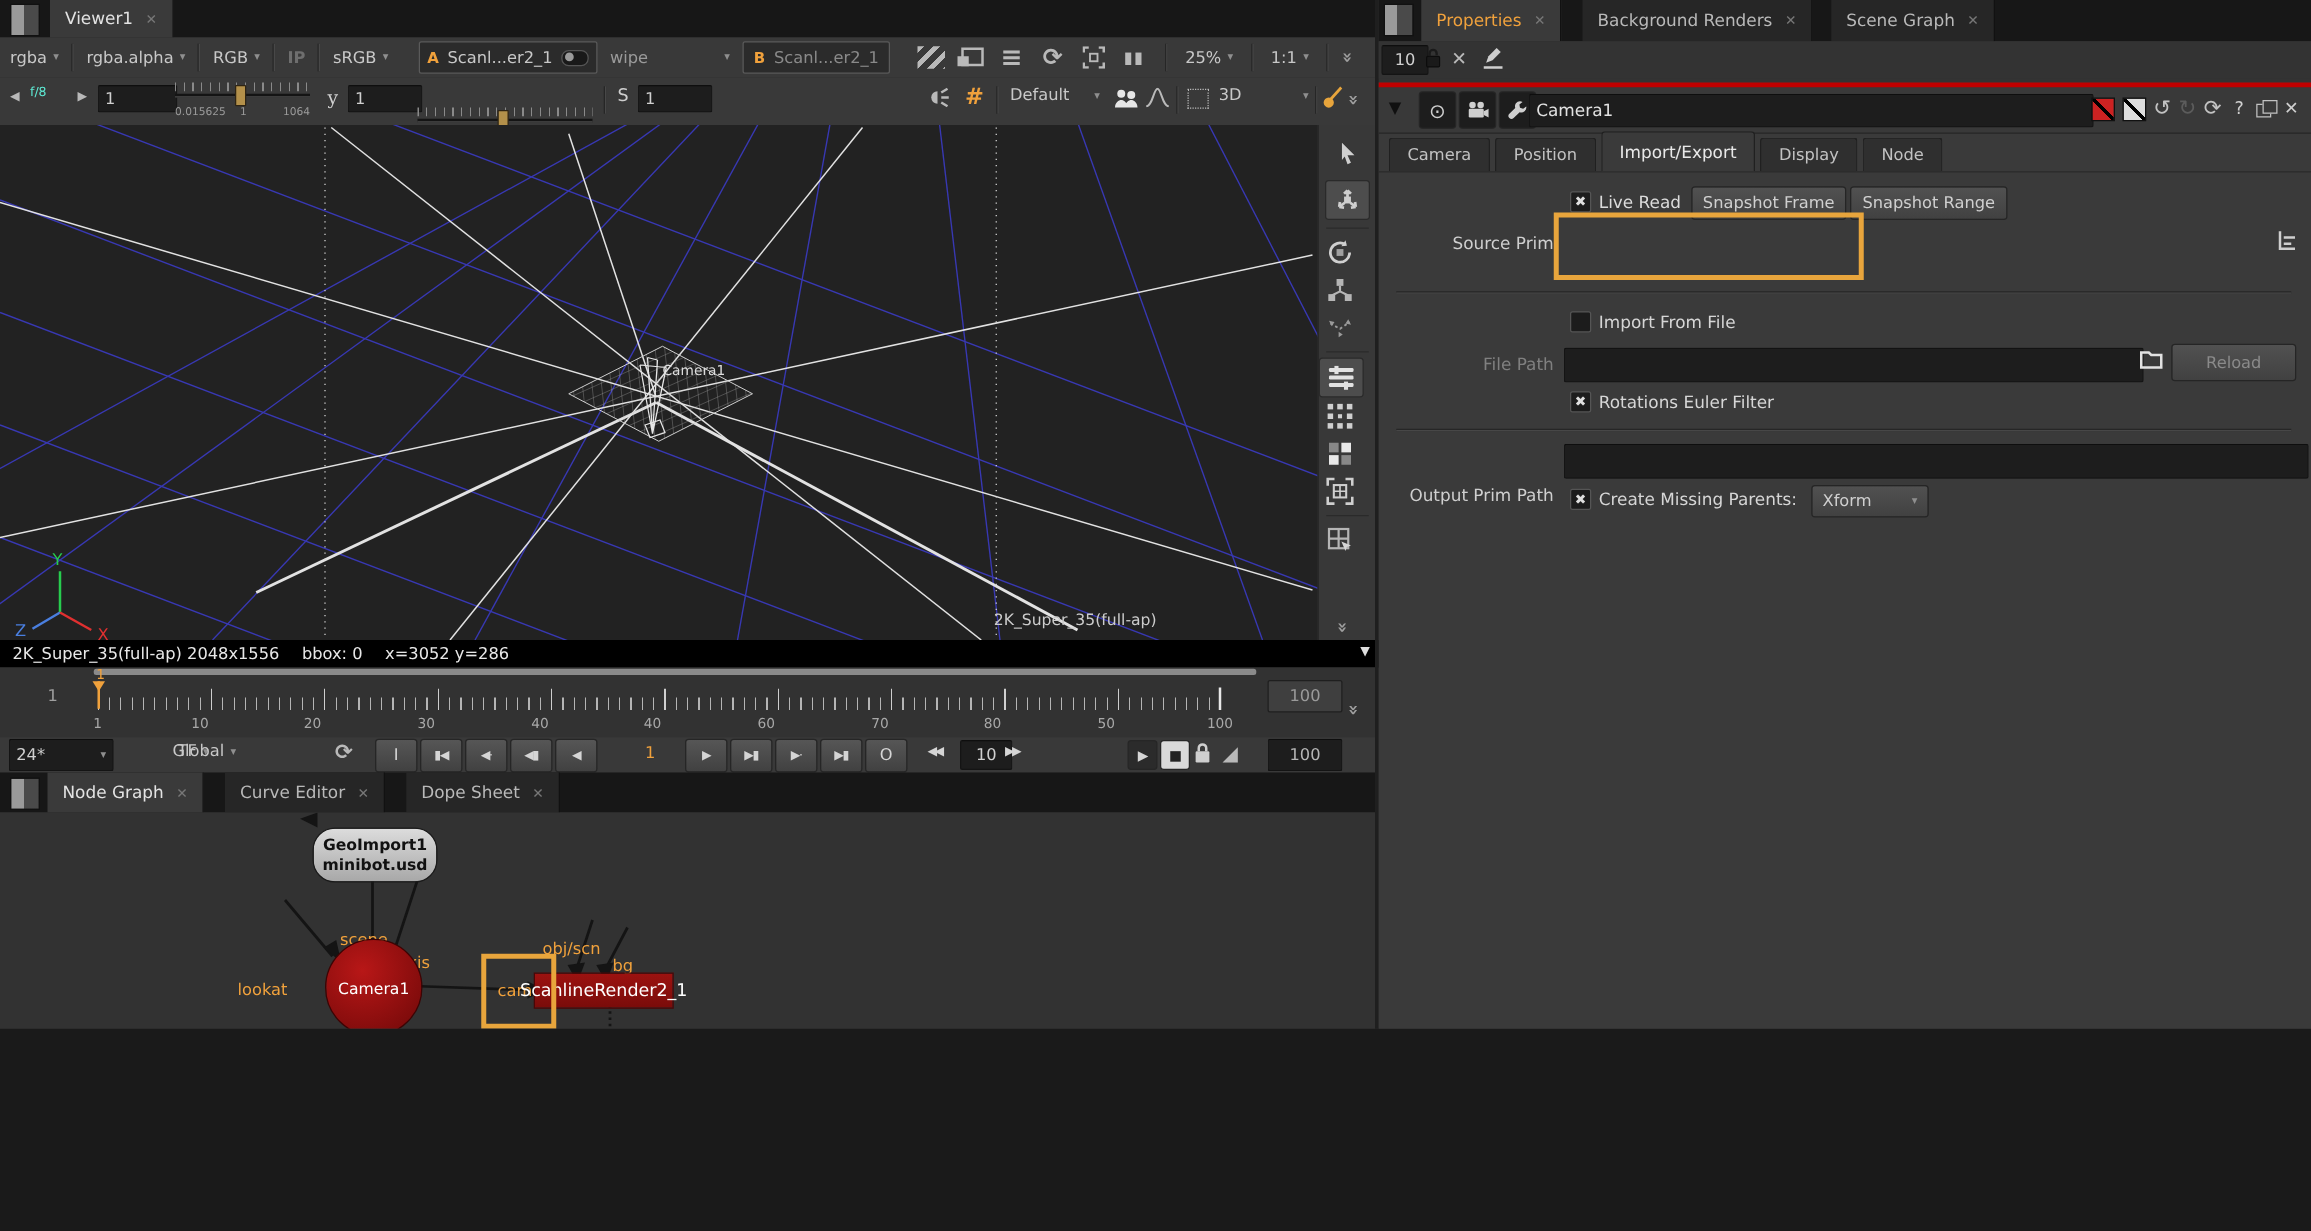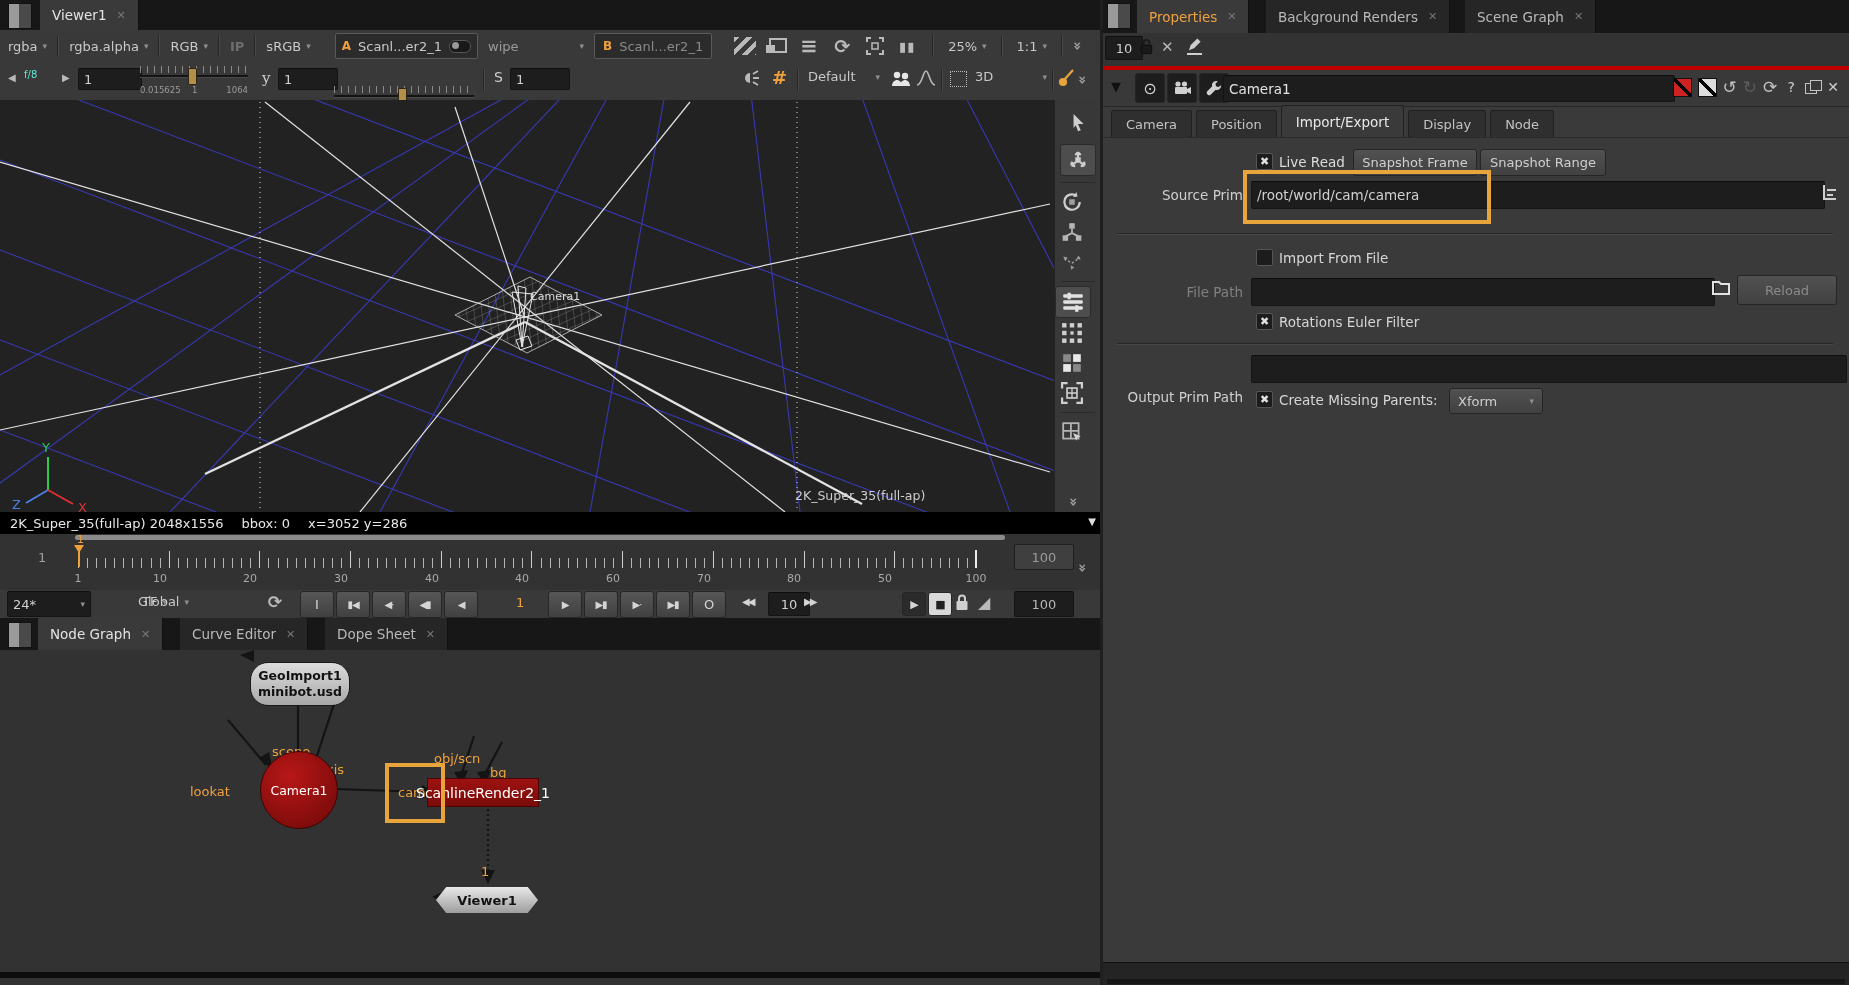--- a/index.html
+++ b/index.html
@@ -1,16 +1,16 @@
 <!DOCTYPE html>
 <html><head>
 <meta charset="utf-8">
 <style>
   html,body{margin:0;padding:0;background:#1a1a1a;}
-  #app{position:relative;width:1849px;height:985px;background:#333;overflow:hidden;
+  #app{position:relative;width:1849px;height:823px;background:#333;overflow:hidden;
        font-family:"DejaVu Sans","Liberation Sans",sans-serif;font-size:12px;color:#c8c8c8;
        -webkit-font-smoothing:antialiased;}
   .abs{position:absolute;}
   .row{display:flex;align-items:center;}
   .sep{width:1px;height:22px;background:#262626;border-right:1px solid #484848;}
   .dd{display:inline-flex;align-items:center;gap:5px;color:#c8c8c8;font-size:13px;cursor:default;text-align:right;}
   .dda{color:#8f8f8f;font-size:9px;}
   .inp{background:#1d1d1d;border:1px solid #141414;border-top:1px solid #0e0e0e;color:#d0d0d0;
        border-radius:2px;font-size:13px;padding:0 5px;display:flex;align-items:center;}
   .btn{background:linear-gradient(#515151,#414141);border:1px solid #252525;border-radius:3px;
@@ -615,21 +615,20 @@
       </div>
 
       <div class="abs" style="left:0;top:71px;width:746px;height:825px;">
 
         <div class="cb abs" style="left:153px;top:16px;">✖</div>
         <span class="abs" style="left:176px;top:17px;font-size:13.5px;color:#dcdcdc;">Live Read</span>
         <div class="abs btn" style="left:250px;top:12px;width:122px;height:25px;">Snapshot Frame</div>
         <div class="abs btn" style="left:377px;top:12px;width:124px;height:25px;">Snapshot Range</div>
 
         <span class="abs" style="left:54px;top:50px;width:86px;text-align:right;font-size:13.5px;color:#cfcfcf;">Source Prim</span>
-        <div class="abs inp" style="left:148px;top:44px;width:562px;height:26px;font-size:13.5px;">/root/world/cam/camera</div>
         <span class="abs ic" style="left:718px;top:46px;">
           <svg width="18" height="20" viewBox="0 0 18 20">
               <g stroke="#cfcfcf" stroke-width="2" fill="none">
                 <path d="M3 2v14h12"></path>
                 <path d="M6 7h9M6 12h6"></path>
               </g>
             </svg>
         </span>
         <div class="annot" style="left:140px;top:33px;width:240px;height:46px;"></div>
 

